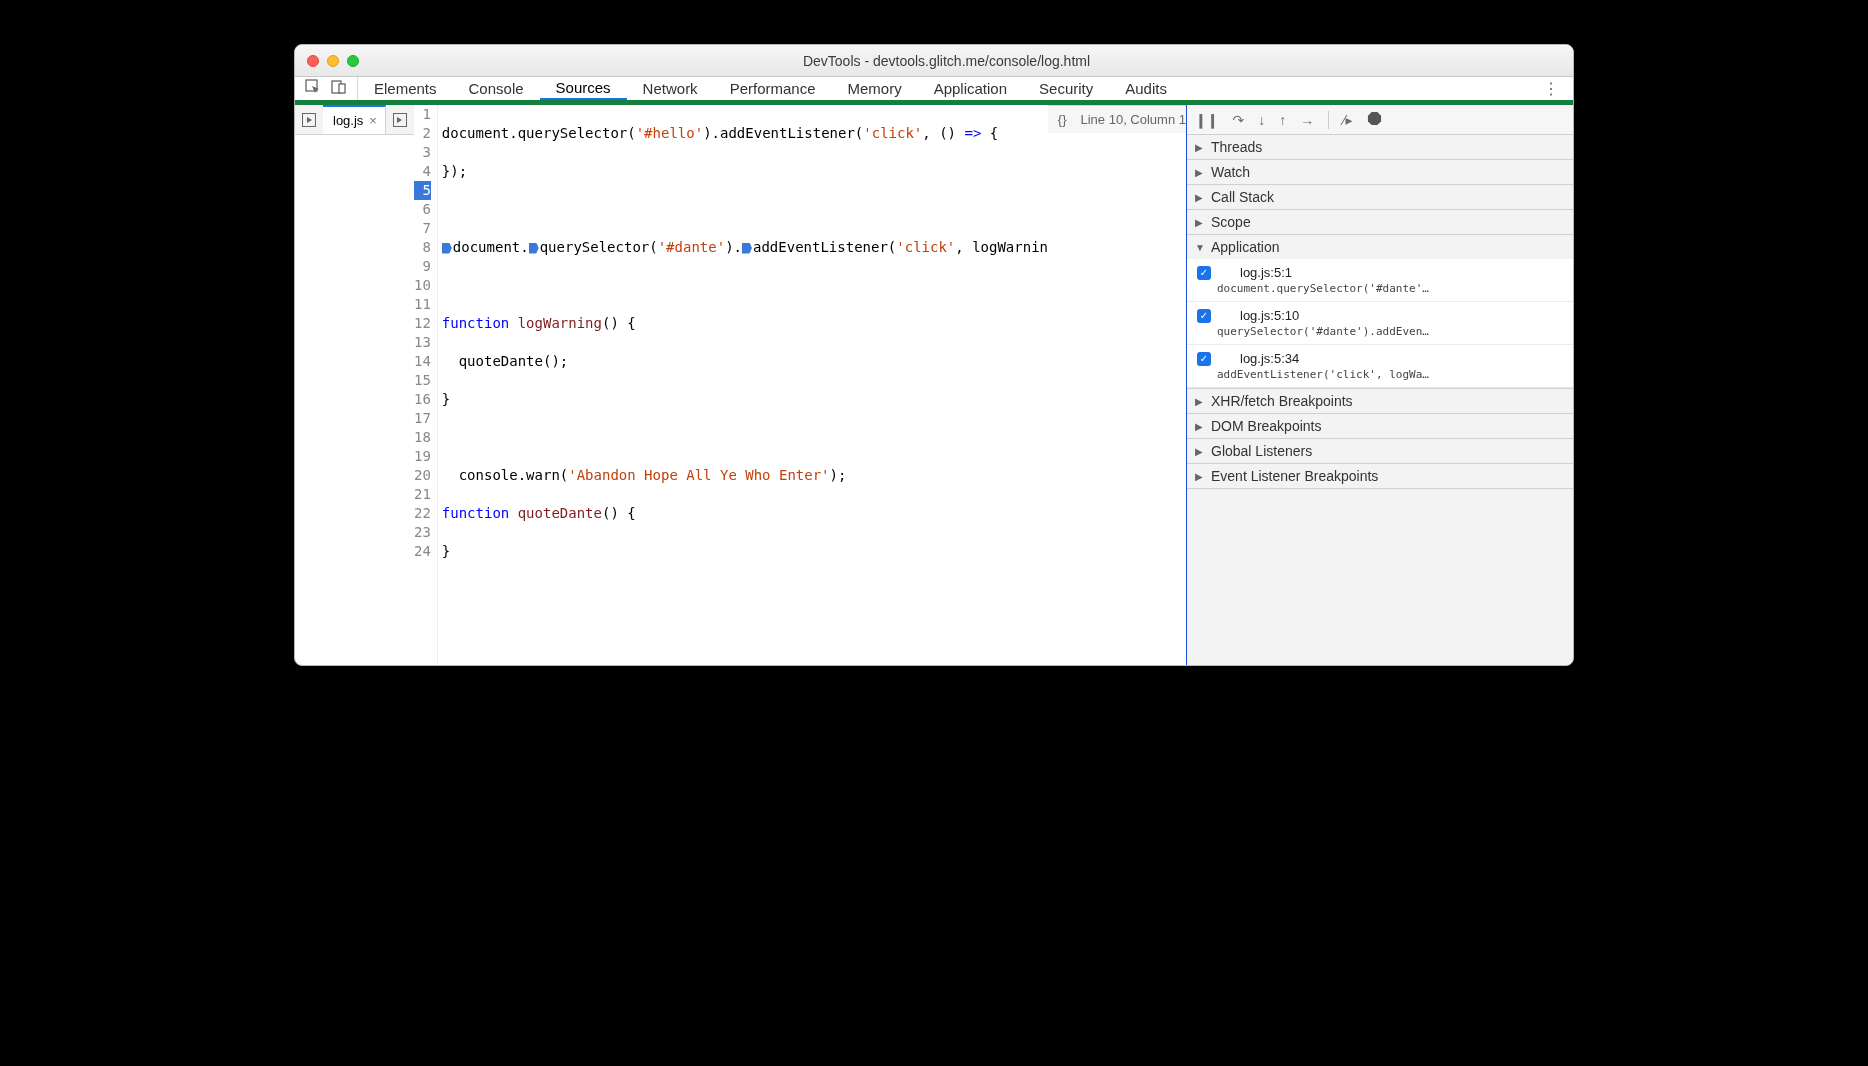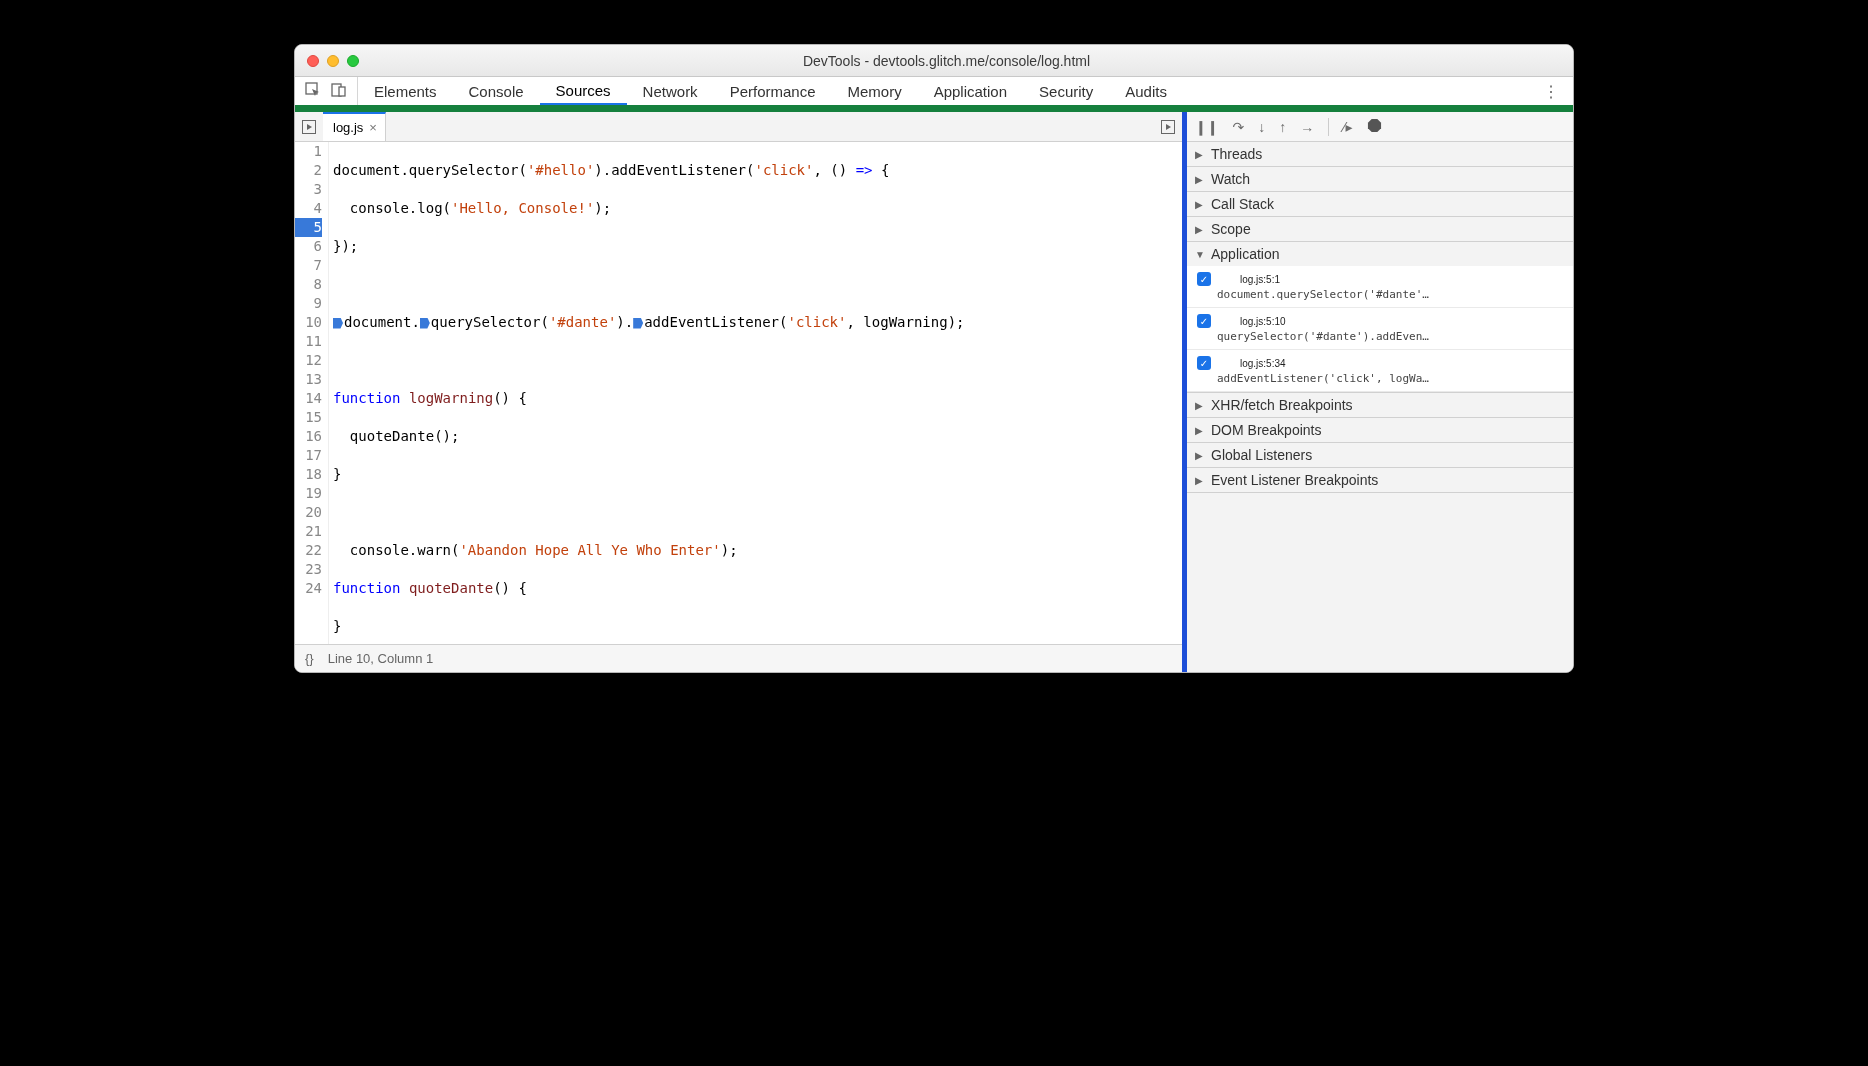--- a/index.html
+++ b/index.html
@@ -42,22 +42,22 @@
   .dot.green { background:#28c940; border:1px solid #1aab2b;}
   .title {
     flex:1;
     text-align:center;
     font-size:14px;
     color:#3b3b3b;
     padding-left:25px;
   }
   
   .topbar {
-    height: 35px;
-    border-bottom: 7px solid #15803d;
+    height: 28px;
+    border-bottom: 5px solid #15803d;
     display:flex;
     align-items:center;
     font-size:15px;
     color:#555;
   }
   .topbar .tb-icons {
     display:flex;
     align-items:center;
     padding:0 10px;
     gap:10px;
@@ -88,22 +88,22 @@
     font-size:16px;
   }
   
   .main {
     display:flex;
     height: 560px;
   }
   .left {
     flex:1;
     display:flex;
-    flex-direction:column;
-    border-right:5px solid #1d4ed8;
+    flex-direction:row;
+    border-right:1px solid #1d4ed8;
     min-width:0;
   }
   .filetabbar {
     height:30px;
     border-bottom:1px solid #d0d0d0;
     display:flex;
     align-items:center;
     background:#f3f3f3;
   }
   .play-icon-outer {
@@ -246,21 +246,21 @@
   }
   .cb {
     width:14px;height:14px;
     border-radius:3px;
     background:#1a73e8;
     color:#fff;
     font-size:10px;
     display:flex;align-items:center;justify-content:center;
   }
   .bp-item .loc {
-    font-size:10px;
+    font-size:13px;
     color:#222;
     padding-left:23px;
   }
   .bp-item .src {
     font-family: Menlo, Consolas, monospace;
     font-size:11px;
     color:#444;
     padding-left:20px;
     white-space:nowrap;
     overflow:hidden;
@@ -348,21 +348,20 @@
             <div>18</div>
             <div>19</div>
             <div>20</div>
           <div>21</div>
             <div>22</div>
             <div>23</div>
             <div>24</div>
         </div>
         <div class="code">
 <div><span>document.querySelector(</span><span class="str">'#hello'</span><span>).addEventListener(</span><span class="str">'click'</span><span>, () </span><span class="kw">=&gt;</span><span> {</span></div>
-<div><span>  console.log(</span><span class="str">'Hello, Console!'</span><span>);</span></div>
 <div>});</div>
 <div> </div>
 <div><span class="bp-marker"></span><span>document.</span><span class="bp-marker"></span><span>querySelector(</span><span class="str">'#dante'</span><span>).</span><span class="bp-marker"></span><span>addEventListener(</span><span class="str">'click'</span><span>, logWarning);</span></div>
 <div> </div>
 <div><span class="kw">function</span><span> </span><span class="def">logWarning</span><span>() {</span></div>
 <div>  quoteDante();</div>
 <div>}</div>
 <div> </div>
 <div><span>  console.warn(</span><span class="str">'Abandon Hope All Ye Who Enter'</span><span>);</span></div>
 <div><span class="kw">function</span><span> </span><span class="def">quoteDante</span><span>() {</span></div>

